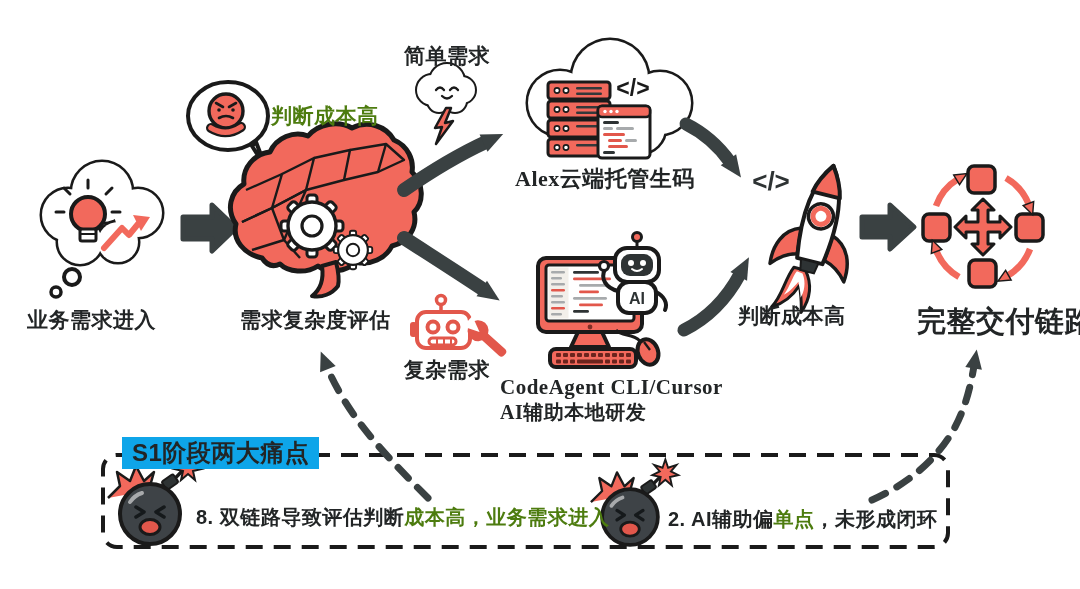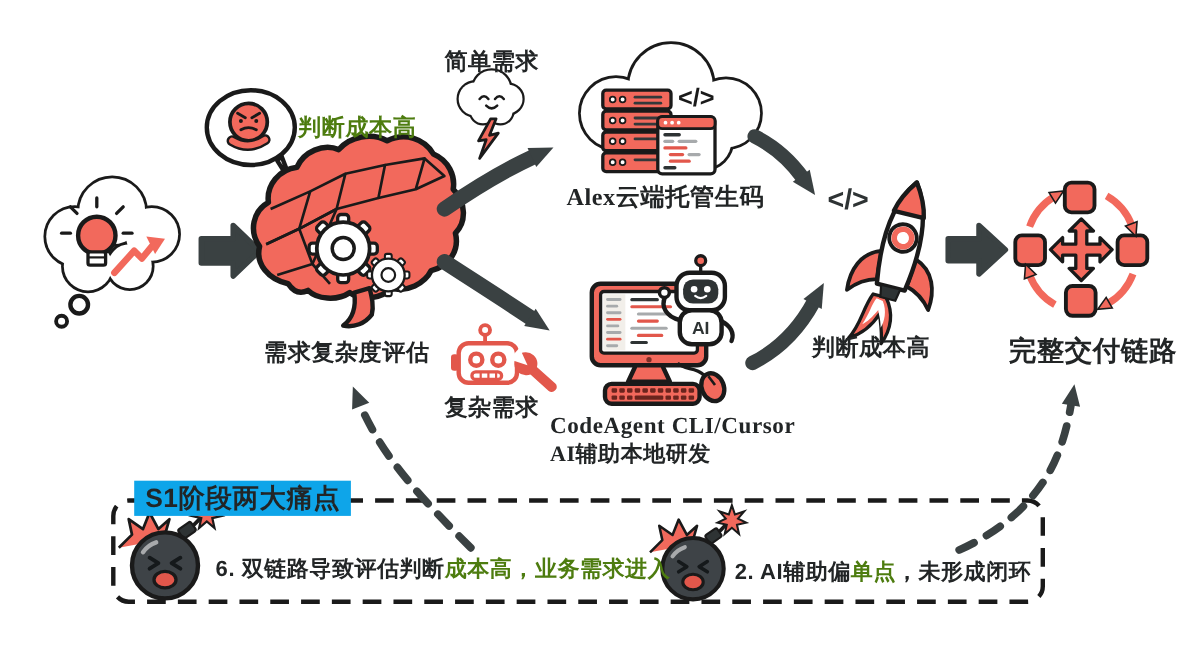--- a/index.html
+++ b/index.html
@@ -333,27 +333,28 @@
 
   <rect x="103" y="455" width="845" height="92" rx="14" fill="none" stroke="#1A1A1A" stroke-width="4" stroke-dasharray="17 11"></rect>
 
   <path d="M428,498 C402,472 366,436 344,400 C337,388 331,377 327,367" stroke="#3A4142" stroke-width="7" fill="none" stroke-linecap="round" stroke-dasharray="15 13" marker-end="url(#mh-dash)"></path>
   <path d="M872,500 C912,482 938,457 954,429 C964,411 970,390 974,366" stroke="#3A4142" stroke-width="7" fill="none" stroke-linecap="round" stroke-dasharray="15 13" marker-end="url(#mh-dash)"></path>
 
   <use href="#bombDef" transform="translate(150,514)"></use>
   <use href="#bombDef" transform="translate(630,517) scale(0.93)"></use>
 </svg>
 
+<div class="label center" style="left:27px;top:306px;width:150px;font-size:21px;">业务需求进入</div>
 <div class="label center" style="left:240px;top:306px;width:190px;font-size:21px;">需求复杂度评估</div>
 <div class="label red" style="left:271px;top:102px;font-size:21px;">判断成本高</div>
 <div class="label" style="left:404px;top:42px;font-size:21px;">简单需求</div>
 <div class="label center" style="left:515px;top:164px;width:235px;font-size:22px;">Alex云端托管生码</div>
 <div class="label center" style="left:404px;top:356px;width:90px;font-size:21px;">复杂需求</div>
 <div class="label center" style="left:500px;top:375px;width:215px;font-size:21px;">CodeAgent CLI/Cursor</div>
 <div class="label center" style="left:500px;top:399px;width:215px;font-size:20px;">AI辅助本地研发</div>
 <div class="label center" style="left:738px;top:302px;width:132px;font-size:21px;">判断成本高</div>
-<div class="label center" style="left:917px;top:302px;width:132px;font-size:25px;">完整交付链路</div>
+<div class="label center" style="left:917px;top:302px;width:132px;font-size:29px;">完整交付链路</div>
 
 <div class="label" id="pain-title" style="left:122px;top:437px;font-size:24px;">S1阶段两大痛点</div>
-<div class="label" style="left:196px;top:504px;font-size:20px;"><span>6. 双链路导致评估判断</span><span class="red">成本高，业务需求进入</span></div>
+<div class="label" style="left:196px;top:504px;font-size:20px;"><span>8. 双链路导致评估判断</span><span class="red">成本高，业务需求进入</span></div>
 <div class="label" style="left:668px;top:506px;font-size:20px;"><span>2. AI辅助偏</span><span class="red">单点</span><span>，未形成闭环</span></div>
 
 </div>
 
 </body></html>

